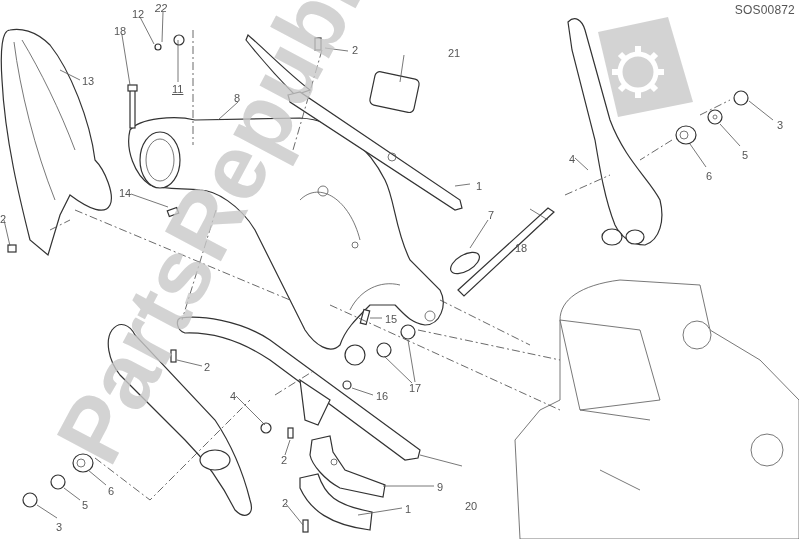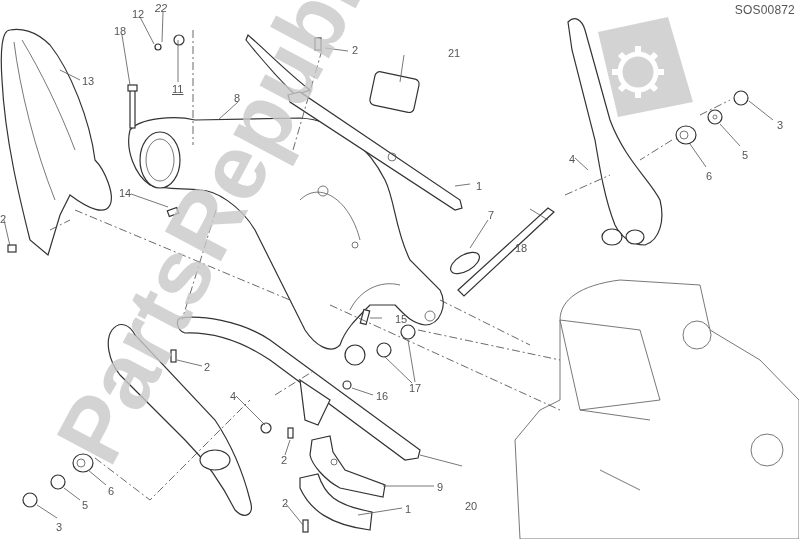--- a/index.html
+++ b/index.html
@@ -206,21 +206,21 @@
     <span class="lbl" style="left: 706px; top: 171px;">6</span>
     <span class="lbl" style="left: 108px; top: 486px;">6</span>
     <span class="lbl" style="left: 488px; top: 210px;">7</span>
     <span class="lbl" style="left: 234px; top: 93px;">8</span>
     <span class="lbl" style="left: 437px; top: 482px;">9</span>
     <span class="lbl" style="left: 405px; top: 504px;">1</span>
     <span class="lbl" style="left: 172px; top: 84px; text-decoration: underline;">11</span>
     <span class="lbl" style="left: 132px; top: 9px;">12</span>
     <span class="lbl" style="left: 82px; top: 76px;">13</span>
     <span class="lbl" style="left: 119px; top: 188px;">14</span>
-    <span class="lbl" style="left: 395px; top: 314px;">15</span>
+    <span class="lbl" style="left: 385px; top: 314px;">15</span>
     <span class="lbl" style="left: 376px; top: 391px;">16</span>
     <span class="lbl" style="left: 409px; top: 383px;">17</span>
     <span class="lbl" style="left: 515px; top: 203px; margin-top: 40px;">18</span>
     <span class="lbl" style="left: 114px; top: 26px;">18</span>
     <span class="lbl" style="left: 465px; top: 461px; margin-top: 40px;">20</span>
     <span class="lbl" style="left: 400px; top: 48px; margin-left: 48px;">21</span>
     <span class="lbl" style="left: 155px; top: 3px; font-style: italic;">22</span>
   </div>
 
 </body></html>

